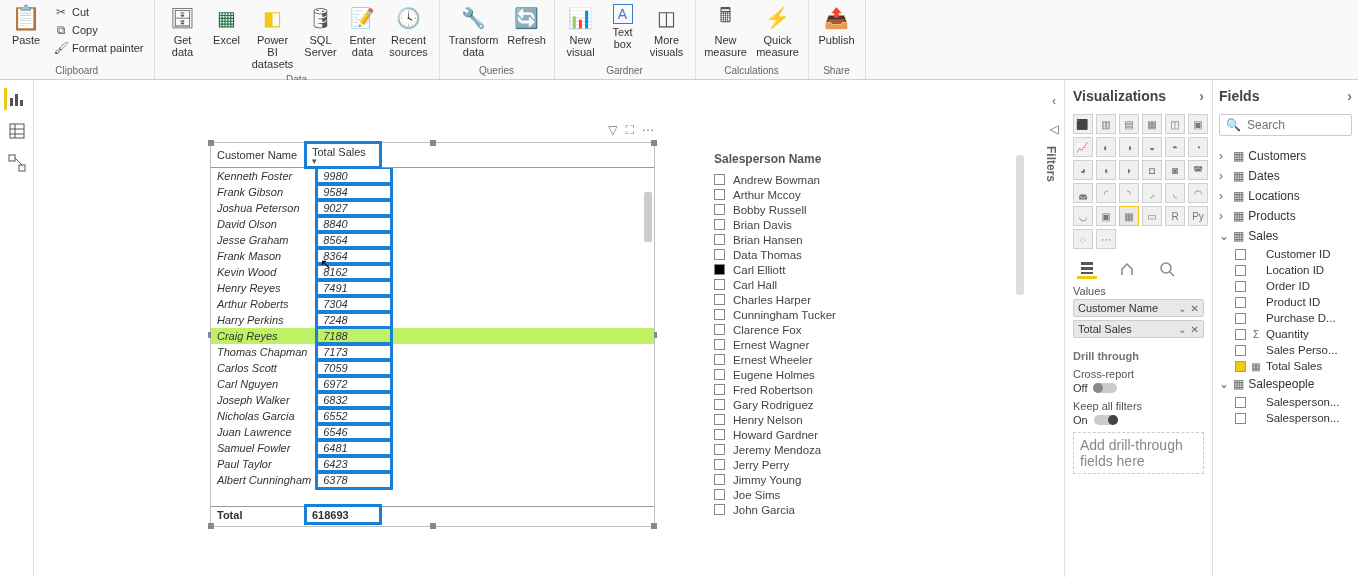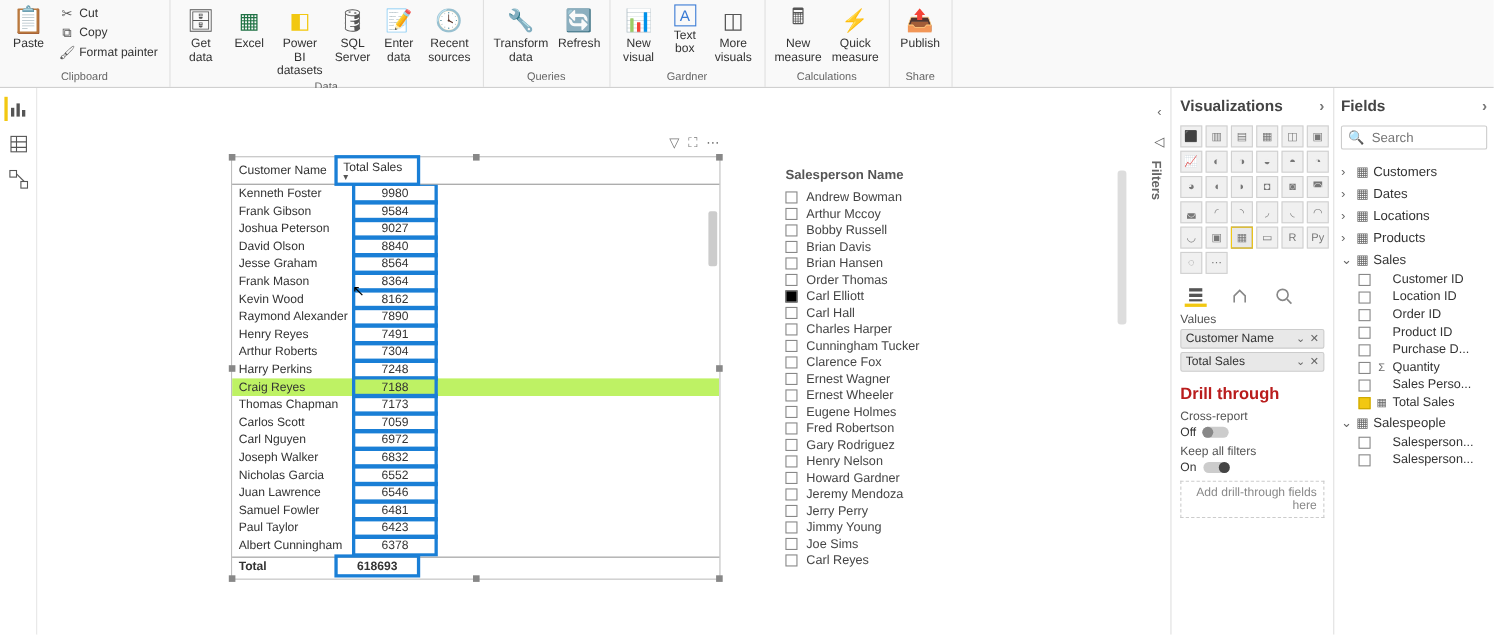--- a/index.html
+++ b/index.html
@@ -31,24 +31,24 @@
   .visual-toolbar { position:absolute; top:-20px; right: 0; display:flex; gap:8px; color:#777;}
   .visual-toolbar span { cursor:pointer; }
   .resize-handle { position:absolute; width:6px; height:6px; background:#888; }
   .rh-tl{top:-3px;left:-3px;} .rh-tr{top:-3px;right:-3px;} .rh-bl{bottom:-3px;left:-3px;} .rh-br{bottom:-3px;right:-3px;}
   .rh-tm{top:-3px;left:50%;margin-left:-3px;} .rh-bm{bottom:-3px;left:50%;margin-left:-3px;}
   .rh-lm{left:-3px;top:50%;margin-top:-3px;} .rh-rm{right:-3px;top:50%;margin-top:-3px;}
 
   .tbl { width: 100%; font-size: 11px; border-collapse: collapse; }
   .tbl th, .tbl td { padding: 2px 6px; text-align: left; white-space: nowrap; overflow:hidden;}
   .tbl th { border-bottom: 1px solid #999; font-weight: normal; height:24px;}
-  .tbl td.num { text-align: center; }
+  .tbl td.num { text-align: left; }
   .tbl .total-row td { border-top: 1px solid #999; font-weight: bold;}
   .tbl-row-highlight td { background: #bef264; }
-  .tbl-body-scroll { height: 338px; overflow-y: hidden; position:relative;}
+  .tbl-body-scroll { height: 338px; overflow-y: hidden; position:relative;font-style:italic;}
   .col-name { width: 95px; }
   .col-total { width: 74px; text-align:right;}
   .col-selected { outline: 3px solid #1a7fd6; outline-offset:-1px; position:relative;}
   .sort-caret { font-size:9px; color:#555; display:block; line-height:6px;}
 
   .scrollbar-v { position:absolute; right:2px; top:24px; bottom:24px; width:8px;}
   .scrollbar-v .thumb { position:absolute; top:0; width:8px; height:50px; background:#ccc; border-radius:2px;}
 
   
   .slicer { position:absolute; left: 680px; top: 72px; width: 260px; font-size: 12px;}
@@ -68,26 +68,26 @@
   .pane-header .arrow { color:#777; cursor:pointer;}
   .viz-grid { display:grid; grid-template-columns: repeat(6, 20px); gap:3px 3px; margin-bottom:10px;}
   .viz-icon { width:20px; height:20px; background:#f0f0f0; border:1px solid #d0d0d0; cursor:pointer; display:flex;align-items:center;justify-content:center; font-size:10px; color:#777;}
   .viz-icon.sel { border:1px solid #888; background:#e8e8e8; outline:1px solid #f2c811; outline-offset:-1px;}
   .viz-tabs { display:flex; gap:20px; margin: 8px 0 6px 4px;}
   .viz-tab { width:20px;height:20px; cursor:pointer; color:#666; display:flex;align-items:center;justify-content:center;}
   .viz-tab.active { border-bottom: 3px solid #f2c811; color:#000;}
   .well-label { font-size:11px; color:#555; margin: 4px 0 2px 0;}
   .field-pill { background:#e8e8e8; border:1px solid #ccc; border-radius:2px; padding:2px 4px; font-size:11px; display:flex; justify-content:space-between; align-items:center; margin-bottom:3px; cursor:pointer;}
   .field-pill .caret { color:#666; font-size:10px; display:flex; gap:4px;}
-  .section-head { font-size:15px; font-weight:600; color:#b91c1c; margin:12px 0 6px 0;}
+  .section-head { font-size:11px; font-weight:600; color:#737373; margin:12px 0 6px 0;}
   .toggle-row { display:flex; align-items:center; gap:6px; font-size:11px; margin-bottom:6px;}
   .toggle { width:24px; height:10px; background:#ccc; border-radius:6px; position:relative;}
   .toggle .knob{ width:10px;height:10px;background:#888;border-radius:50%; position:absolute; left:0;}
   .toggle.on .knob{ left:14px; background:#444;}
-  .drill-well { border:1px dashed #ccc; padding:4px 6px; font-size:11px; color:#888; text-align:right;}
+  .drill-well { border:1px dashed #ccc; padding:4px 6px; font-size:14px; color:#888; text-align:left;}
 
   
   .fields-pane { position:absolute; right:0; top:80px; bottom:0; width:146px; border-left:1px solid #e0e0e0; padding:8px 6px; background:#fff;}
   .search-box { display:flex; align-items:center; gap:6px; border:1px solid #ccc; border-radius:2px; padding:3px 6px; margin:6px 0 10px 0;}
   .search-box input { border:none; outline:none; width:100%; font-size:12px;}
   .tbl-node { display:flex; align-items:center; gap:4px; font-size:12px; padding:3px 0; cursor:pointer;}
   .tbl-node .exp { width:10px; color:#666;}
   .tbl-node .tico { color:#666;}
   .field-node { display:flex; align-items:center; gap:4px; font-size:11.5px; padding:2px 0 2px 16px; cursor:pointer; white-space:nowrap; overflow:hidden;}
   .field-node .chk { width:11px;height:11px;border:1px solid #888; flex-shrink:0;}
@@ -297,25 +297,20 @@
               <td class="col-name">Frank Mason</td>
               <td class="col-total num col-selected">8364</td>
               <td></td>
             </tr>
             <tr>
               <td class="col-name">Kevin Wood</td>
               <td class="col-total num col-selected">8162</td>
               <td></td>
             </tr>
             <tr>
-              <td class="col-name">Raymond Alexander</td>
-              <td class="col-total num col-selected">7890</td>
-              <td></td>
-            </tr>
-            <tr>
               <td class="col-name">Henry Reyes</td>
               <td class="col-total num col-selected">7491</td>
               <td></td>
             </tr>
             <tr>
               <td class="col-name">Arthur Roberts</td>
               <td class="col-total num col-selected">7304</td>
               <td></td>
             </tr>
             <tr>
@@ -410,21 +405,21 @@
         <div class="slicer-item">
           <div class="slicer-box "></div>
           <span>Brian Davis</span>
         </div>
         <div class="slicer-item">
           <div class="slicer-box "></div>
           <span>Brian Hansen</span>
         </div>
         <div class="slicer-item">
           <div class="slicer-box "></div>
-          <span>Order Thomas</span>
+          <span>Data Thomas</span>
         </div>
         <div class="slicer-item">
           <div class="slicer-box checked"></div>
           <span>Carl Elliott</span>
         </div>
         <div class="slicer-item">
           <div class="slicer-box "></div>
           <span>Carl Hall</span>
         </div>
         <div class="slicer-item">
@@ -478,21 +473,21 @@
         <div class="slicer-item">
           <div class="slicer-box "></div>
           <span>Jimmy Young</span>
         </div>
         <div class="slicer-item">
           <div class="slicer-box "></div>
           <span>Joe Sims</span>
         </div>
         <div class="slicer-item">
           <div class="slicer-box "></div>
-          <span>Carl Reyes</span>
+          <span>John Garcia</span>
         </div>
       </div>
   </div>
 
   <div style="position:absolute; right:20px; top:75px; width:8px; height:380px;">
      <div style="position:absolute;top:0;width:8px;height:140px;background:#ddd;border-radius:3px"></div>
   </div>
 </div>
 
 <div class="filters-tab">

